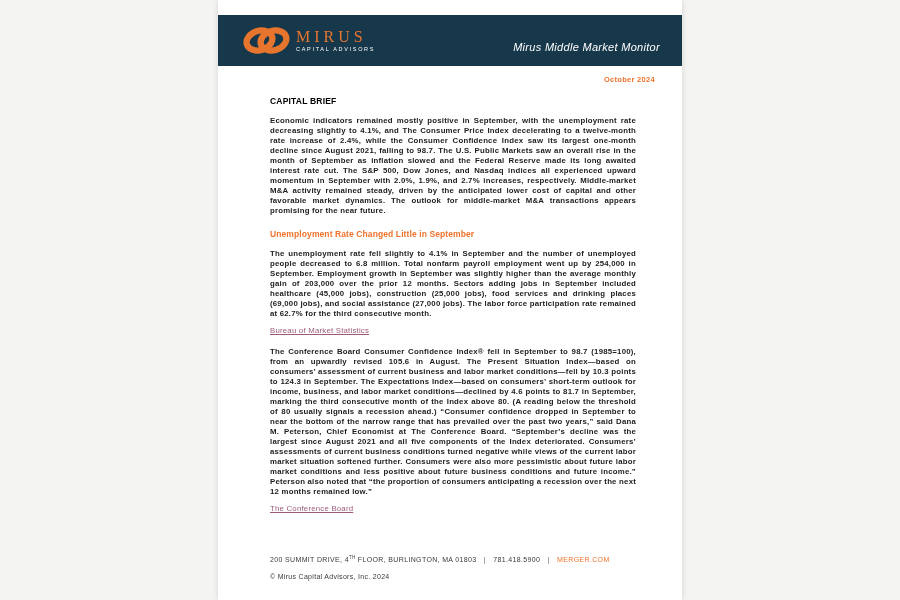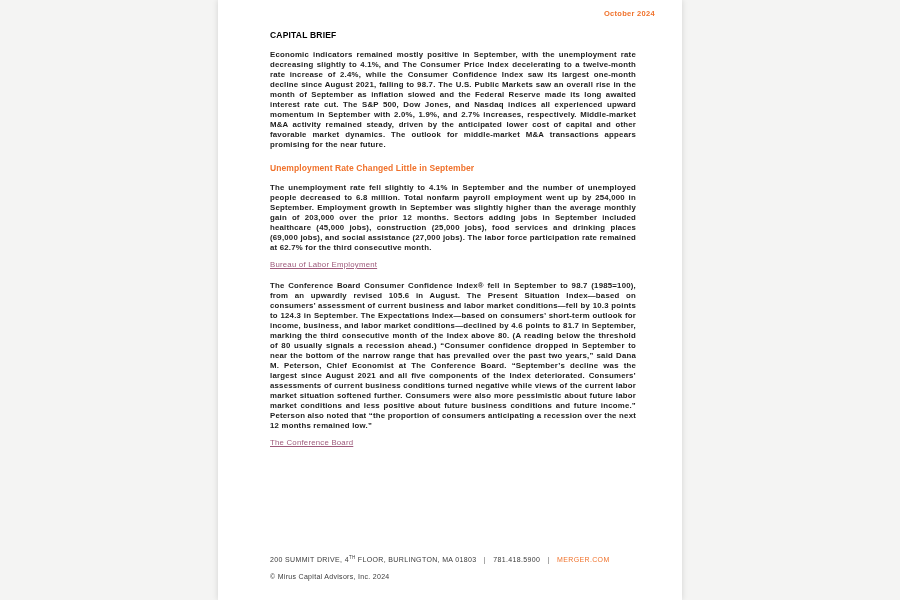--- a/index.html
+++ b/index.html
@@ -70,34 +70,51 @@
   .address-line sup { font-size:4.5px; }
   .sep { color:#6a6a6a; margin:0 5px; }
   .site-link { color:#f0722c; text-decoration:none; cursor:pointer; }
   .copyright { font-size:7px; letter-spacing:.3px; margin-top:10px; }
 </style>
 </head>
 <body>
 
 <div class="page">
 
+  <header class="masthead">
+    <div class="logo">
+      <span class="logo-mark">
+        <svg viewBox="0 0 50 33" width="50" height="33">
+          <g fill="none" stroke="#e8752e" stroke-width="6.3">
+            <ellipse cx="17.5" cy="16.5" rx="13.2" ry="9.6" transform="rotate(-18 17.5 16.5)"></ellipse>
+            <ellipse cx="31.5" cy="16.5" rx="13.2" ry="9.6" transform="rotate(-18 31.5 16.5)"></ellipse>
+          </g>
+        </svg>
+      </span>
+      <div class="logo-text">
+        <div class="logo-name">MIRUS</div>
+        <div class="logo-sub">CAPITAL ADVISORS</div>
+      </div>
+    </div>
+    <div class="masthead-title">Mirus Middle Market Monitor</div>
+  </header>
 
   <div class="issue-date">October 2024</div>
 
   <main class="content">
 
     <section>
       <h2 class="h-black">CAPITAL BRIEF</h2>
       <p class="body-para">Economic indicators remained mostly positive in September, with the unemployment rate decreasing slightly to 4.1%, and The Consumer Price Index decelerating to a twelve-month rate increase of 2.4%, while the Consumer Confidence Index saw its largest one-month decline since August 2021, falling to 98.7. The U.S. Public Markets saw an overall rise in the month of September as inflation slowed and the Federal Reserve made its long awaited interest rate cut. The S&amp;P 500, Dow Jones, and Nasdaq indices all experienced upward momentum in September with 2.0%, 1.9%, and 2.7% increases, respectively. Middle-market M&amp;A activity remained steady, driven by the anticipated lower cost of capital and other favorable market dynamics. The outlook for middle-market M&amp;A transactions appears promising for the near future.</p>
     </section>
 
     <section>
       <h2 class="h-orange">Unemployment Rate Changed Little in September</h2>
       <p class="body-para">The unemployment rate fell slightly to 4.1% in September and the number of unemployed people decreased to 6.8 million. Total nonfarm payroll employment went up by 254,000 in September. Employment growth in September was slightly higher than the average monthly gain of 203,000 over the prior 12 months. Sectors adding jobs in September included healthcare (45,000 jobs), construction (25,000 jobs), food services and drinking places (69,000 jobs), and social assistance (27,000 jobs). The labor force participation rate remained at 62.7% for the third consecutive month.</p>
-      <a class="doc-link">Bureau of Labor Employment</a>
+      <a class="doc-link">Bureau of Market Statistics</a>
     </section>
 
     <section>
       <p class="body-para">The Conference Board Consumer Confidence Index® fell in September to 98.7 (1985=100), from an upwardly revised 105.6 in August. The Present Situation Index—based on consumers’ assessment of current business and labor market conditions—fell by 10.3 points to 124.3 in September. The Expectations Index—based on consumers’ short-term outlook for income, business, and labor market conditions—declined by 4.6 points to 81.7 in September, marking the third consecutive month of the Index above 80. (A reading below the threshold of 80 usually signals a recession ahead.) “Consumer confidence dropped in September to near the bottom of the narrow range that has prevailed over the past two years,” said Dana M. Peterson, Chief Economist at The Conference Board. “September’s decline was the largest since August 2021 and all five components of the Index deteriorated. Consumers’ assessments of current business conditions turned negative while views of the current labor market situation softened further. Consumers were also more pessimistic about future labor market conditions and less positive about future business conditions and future income.” Peterson also noted that “the proportion of consumers anticipating a recession over the next 12 months remained low.”</p>
       <a class="doc-link">The Conference Board</a>
     </section>
 
   </main>
 
   <footer class="page-footer">

